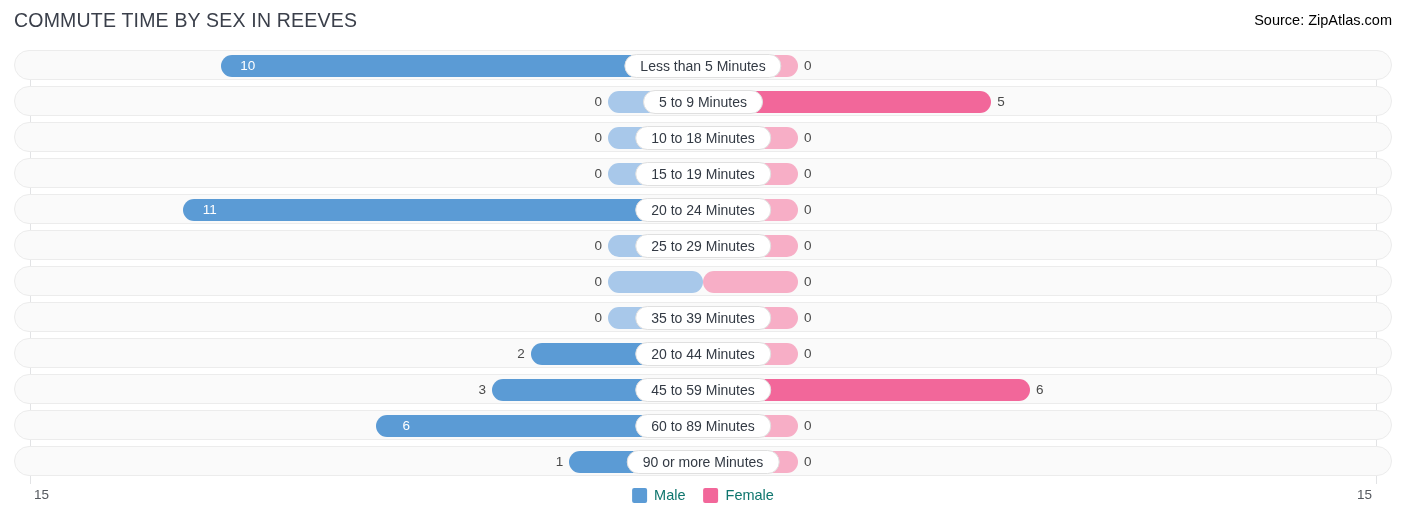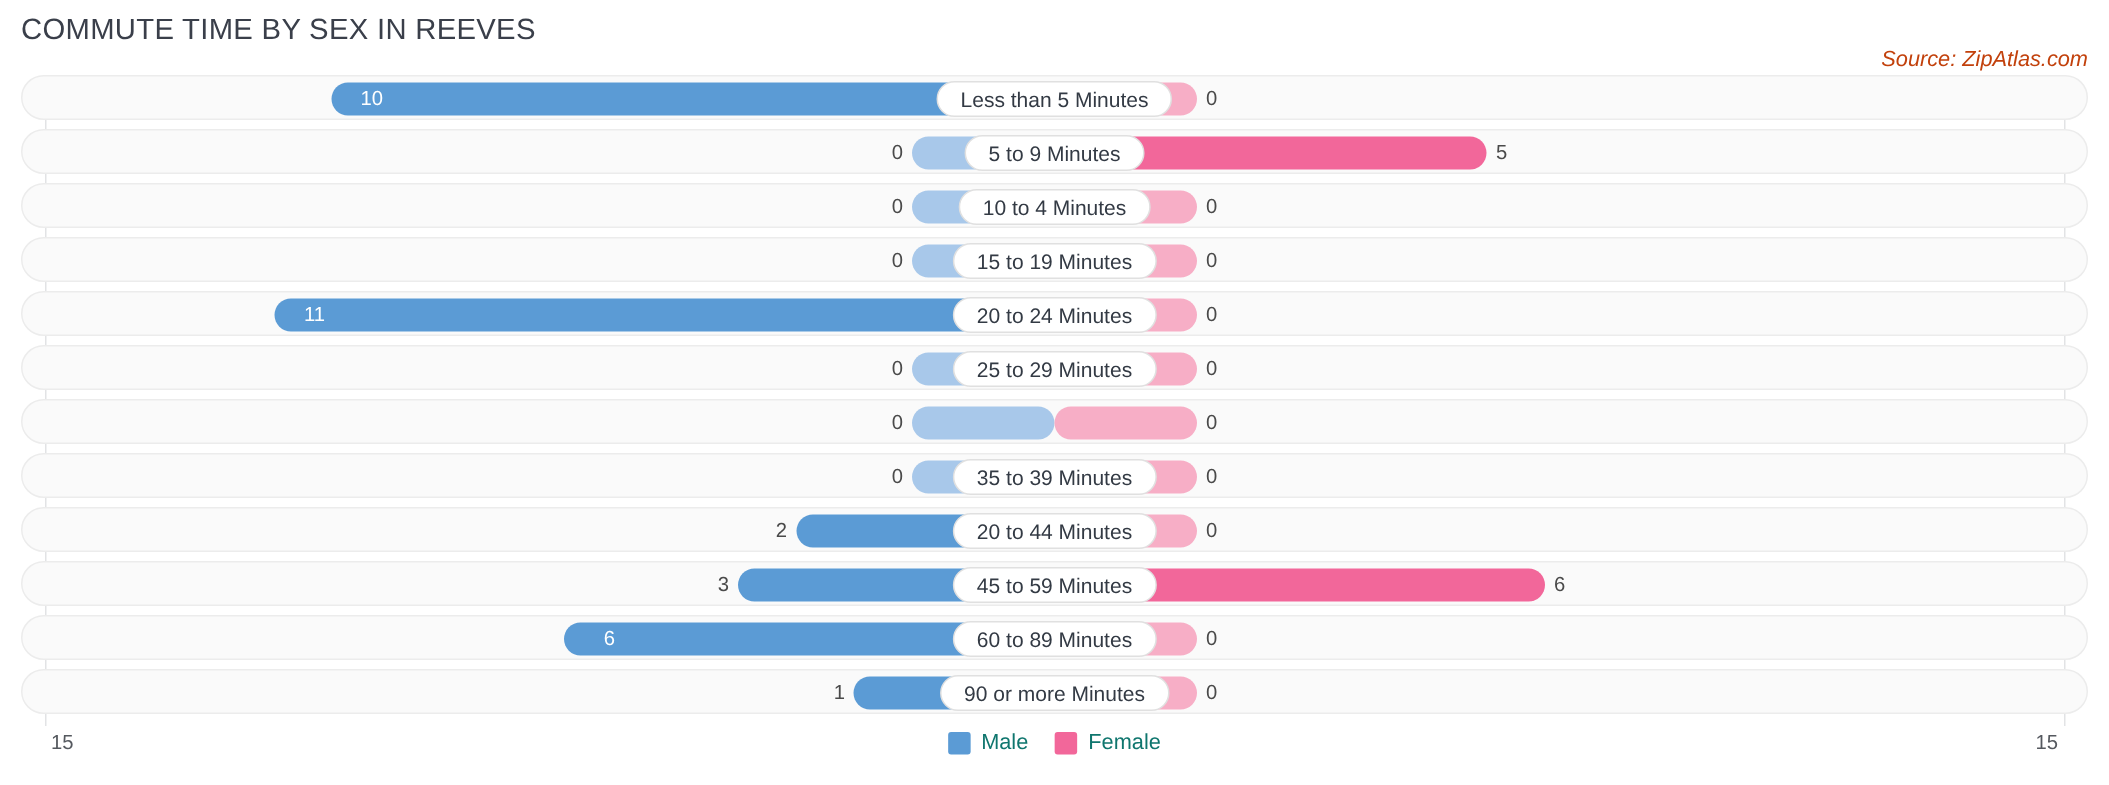--- a/index.html
+++ b/index.html
@@ -13,23 +13,22 @@
 
   
   .header { position: absolute; top: 0; left: 0; width: 1406px; height: 42px; }
   .title {
     position: absolute; left: 14px; top: 9px;
     font-size: 19.5px; color: #3a3f4a; letter-spacing: .2px;
     white-space: nowrap;
   }
   .source {
     position: absolute; right: 14px; top: 12px;
-    font-size: 14.5px; font-style: italic; color: #c2410c;
-    white-space: nowrap;
-    margin-top: 20px;
+    font-size: 14.5px; color: #000000;
+    white-space: nowrap;
   }
 
   
   .plot { position: absolute; left: 0; top: 50px; width: 1406px; height: 434px; }
 
   .gridline {
     position: absolute; top: 0; bottom: 0; width: 1px;
     background: #e2e3e5;
   }
   .grid-left  { left: 30px; }
@@ -131,21 +130,21 @@
             <div class="val val-female" style="left: calc(50% + 288.333px);">5</div>
             <div class="pill">5 to 9 Minutes</div>
           </div>
         </div>
         <div class="row">
           <div class="row-inner">
             <div class="bar bar-male" style="width: 95px; background: rgb(168, 200, 234);"></div>
             <div class="bar bar-female" style="width: 95px; background: rgb(247, 174, 198);"></div>
             <div class="val val-male" style="right: calc(50% + 95px);">0</div>
             <div class="val val-female" style="left: calc(50% + 95px);">0</div>
-            <div class="pill">10 to 4 Minutes</div>
+            <div class="pill">10 to 18 Minutes</div>
           </div>
         </div>
         <div class="row">
           <div class="row-inner">
             <div class="bar bar-male" style="width: 95px; background: rgb(168, 200, 234);"></div>
             <div class="bar bar-female" style="width: 95px; background: rgb(247, 174, 198);"></div>
             <div class="val val-male" style="right: calc(50% + 95px);">0</div>
             <div class="val val-female" style="left: calc(50% + 95px);">0</div>
             <div class="pill">15 to 19 Minutes</div>
           </div>

